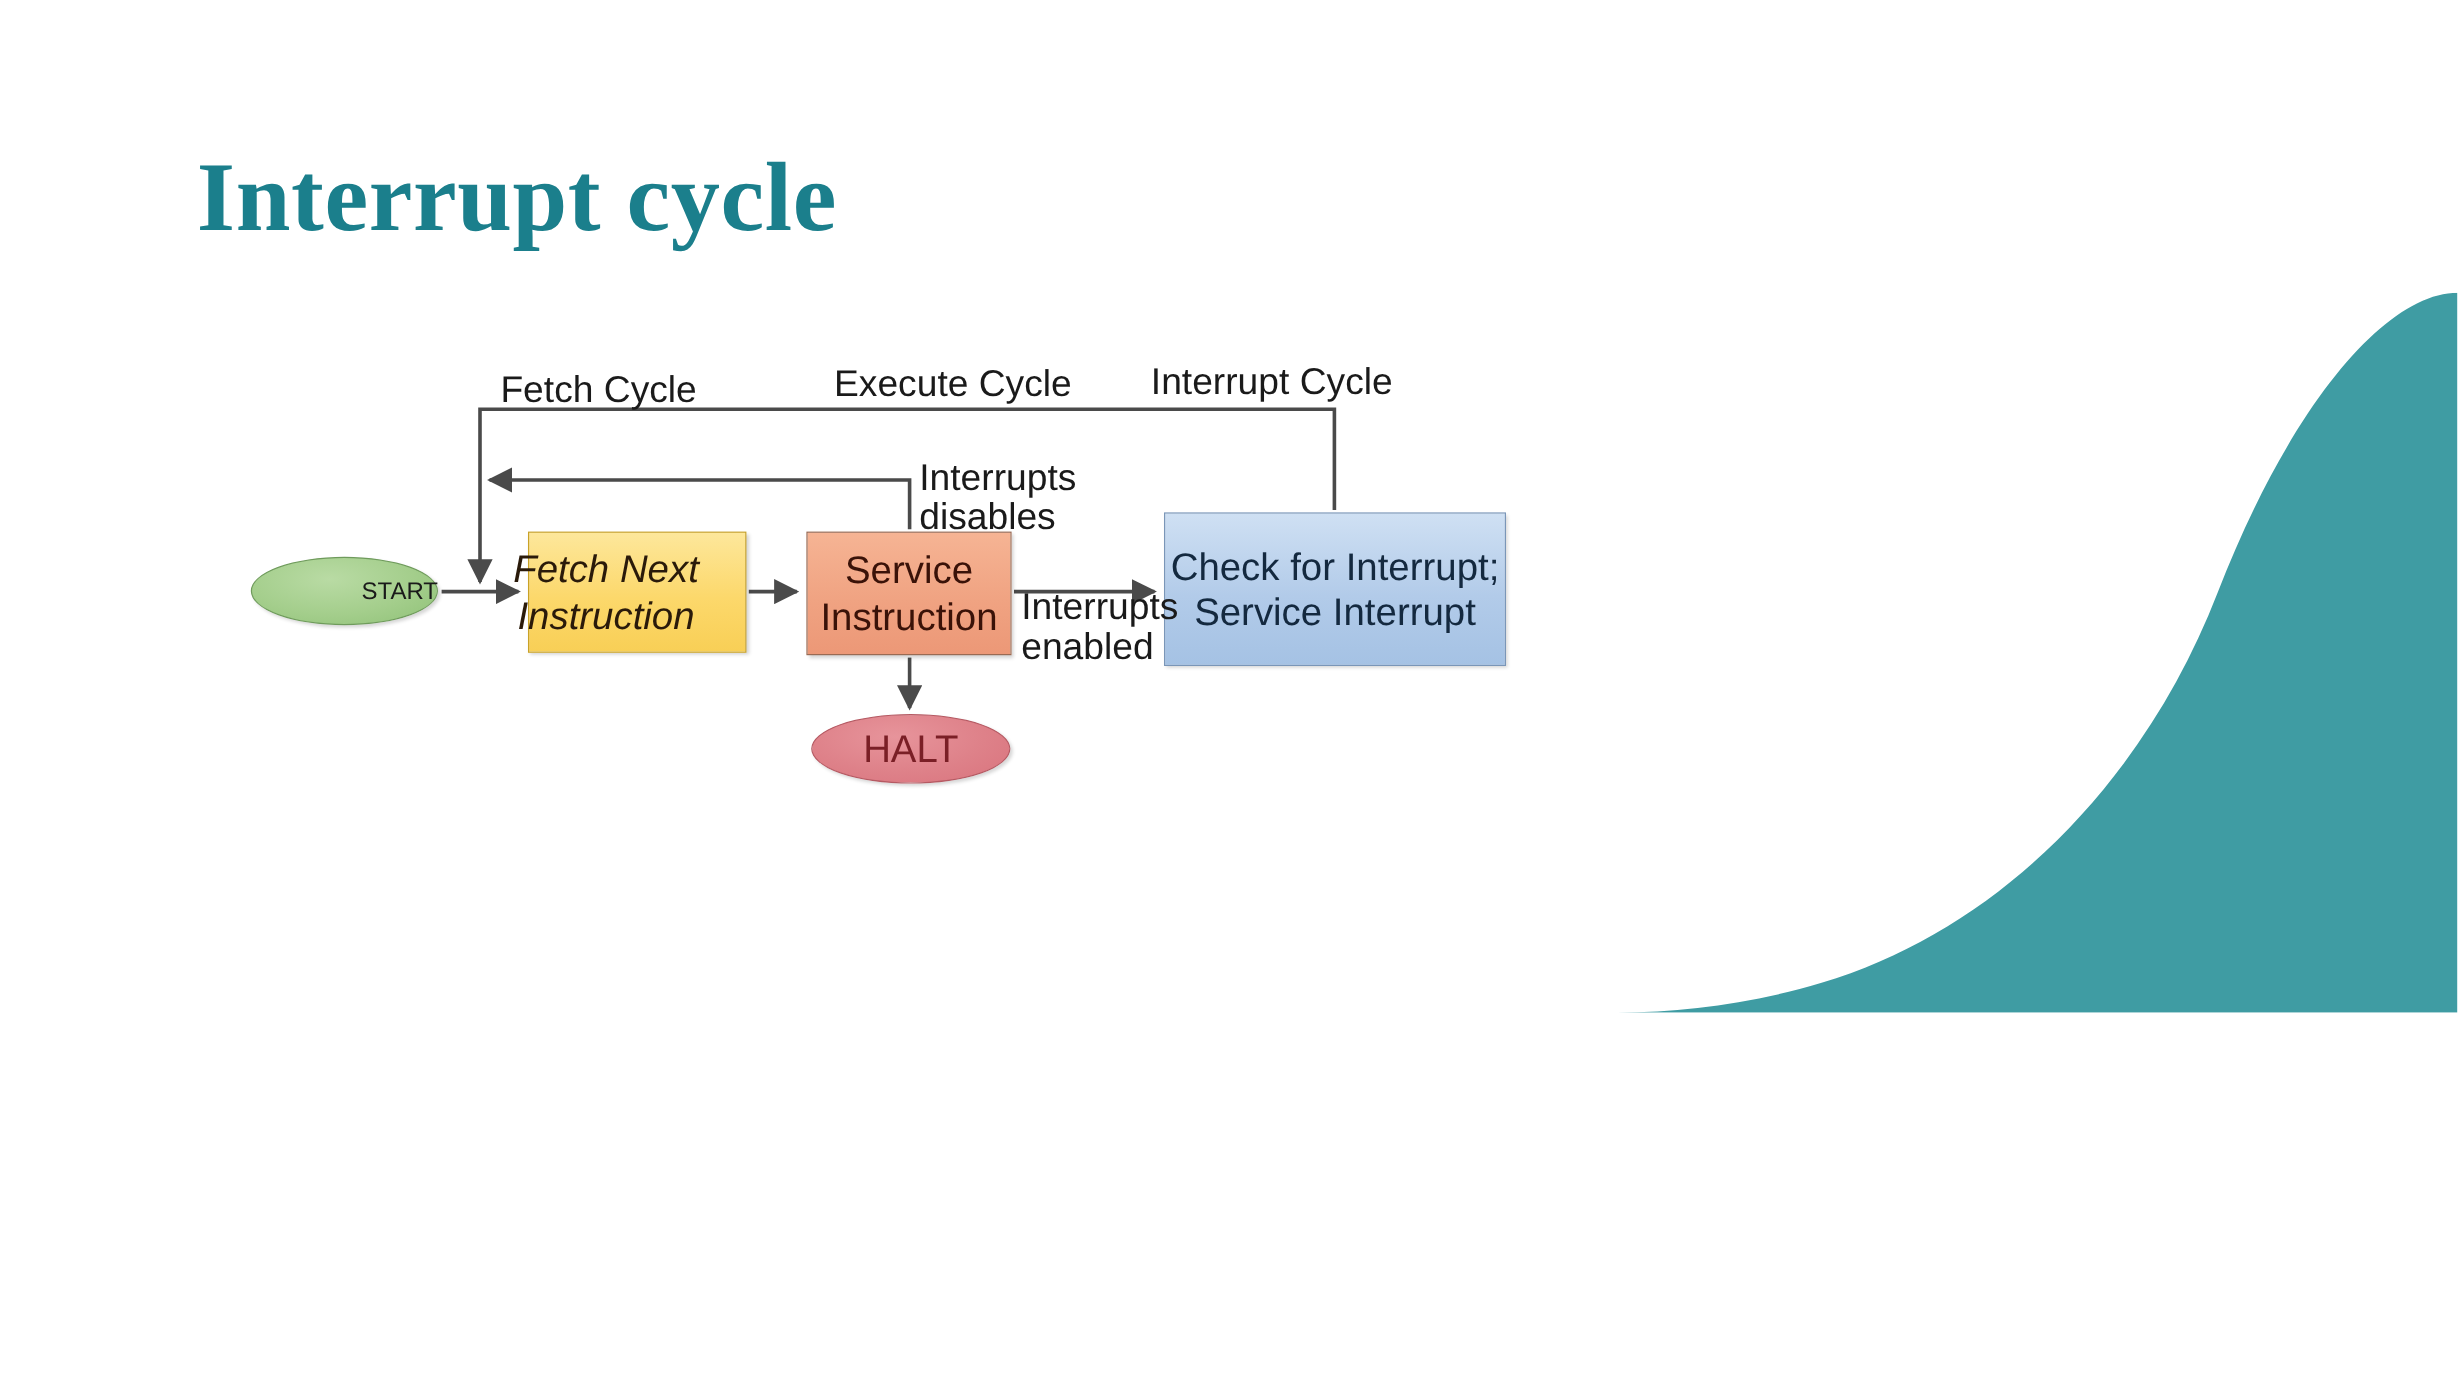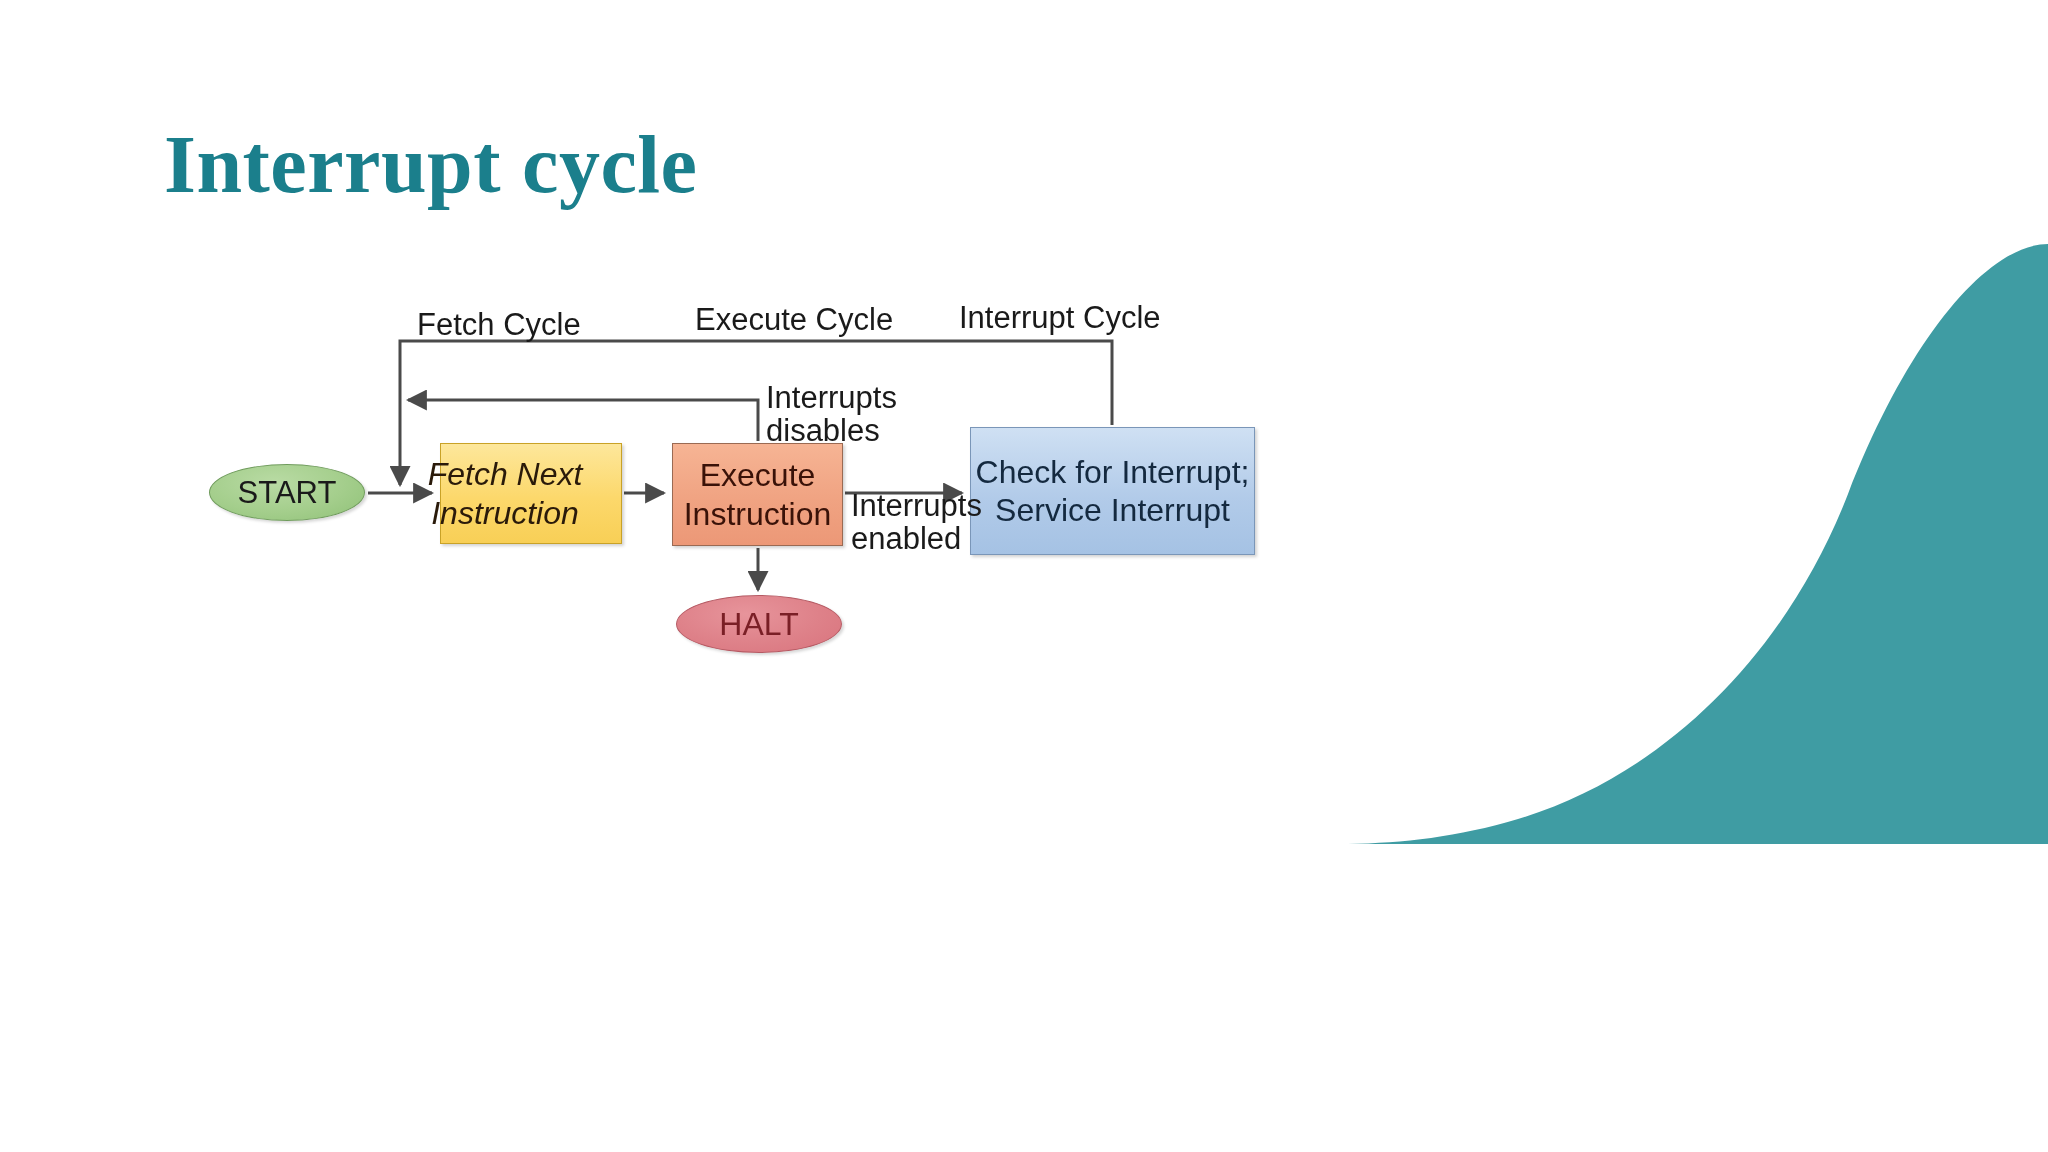--- a/index.html
+++ b/index.html
@@ -138,21 +138,21 @@
     box-shadow: 2px 2px 3px rgba(0,0,0,0.16);
   }
   #ellipse-halt {
     left: 676px; top: 595px;
     width: 166px; height: 58px;
     background: radial-gradient(ellipse at 42% 32%, #e7949b 0%, #de8189 55%, #d9737d 100%);
     border: 1.5px solid #b55a63;
     box-shadow: 2px 2px 3px rgba(0,0,0,0.16);
   }
 
-  #text-start { left: 209px; top: 464px; width: 156px; height: 57px; color: #1a1a1a; font-size: 31px; }
+  #text-start { left: 209px; top: 464px; width: 156px; height: 57px; color: #1a1a1a; font-size: 20px; align-items: flex-end; }
   #text-halt  { left: 676px; top: 595px; width: 166px; height: 58px; color: #7a1f26; font-size: 32px; }
   #text-fetch { left: 414px; top: 443px; width: 182px; height: 101px; color: #2a1a0a; font-style: italic; }
   #text-execute { left: 672px; top: 443px; width: 171px; height: 103px; color: #3a1208; }
   #text-check { left: 970px; top: 427px; width: 285px; height: 128px; color: #14293f; align-items: center; }
 
   
   #label-fetch-cycle   { left: 417px;  top: 308px; text-align: right; }
   #label-execute-cycle { left: 695px;  top: 303px; }
   #label-interrupt-cycle { left: 959px; top: 301px; }
   #label-interrupts-disables { left: 766px; top: 381px; }
@@ -202,21 +202,21 @@
     <div class="dg-node-text" id="text-start">
       <span>START</span>
     </div>
 
     <div class="dg-node-text" id="text-fetch">
       <span>Fetch Next</span>
       <span>Instruction</span>
     </div>
 
     <div class="dg-node-text" id="text-execute">
-      <span>Execute</span>
+      <span>Service</span>
       <span>Instruction</span>
     </div>
 
     <div class="dg-node-text" id="text-check">
       <span>Check for Interrupt;</span>
       <span>Service Interrupt</span>
     </div>
 
     <div class="dg-node-text" id="text-halt">
       <span>HALT</span>

